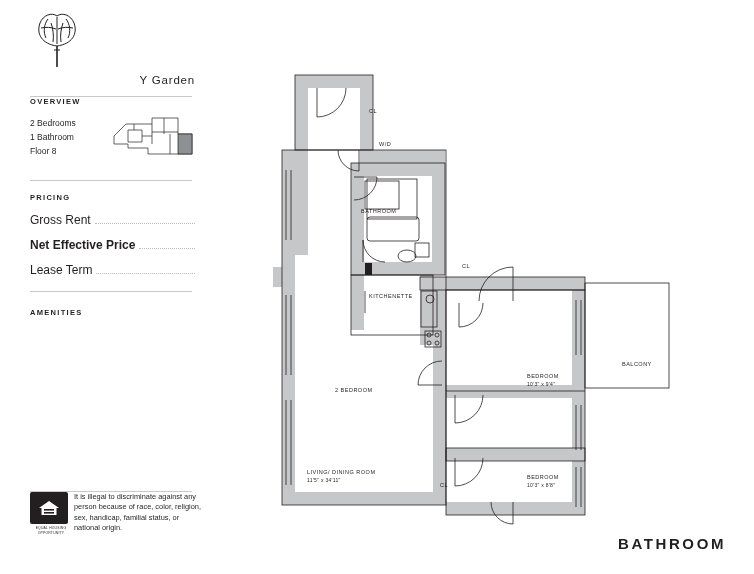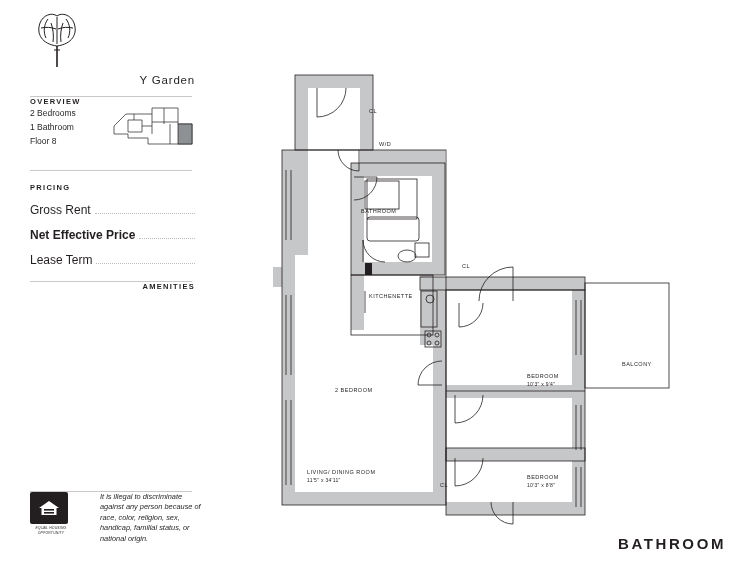--- a/index.html
+++ b/index.html
@@ -48,20 +48,21 @@
 
   .section-title {
     font-size: 7.5px;
     font-weight: bold;
     letter-spacing: 1.3px;
     color: #231f20;
   }
 
   #overview-block {
     position: relative;
+    margin-top: 10px;
     height: 54px;
   }
   #overview-list {
     font-size: 8.5px;
     line-height: 14px;
     color: #231f20;
   }
   #key-plan {
     position: absolute;
     right: -3px;
@@ -82,39 +83,38 @@
     white-space: nowrap;
   }
   .price-row .dots {
     flex: 1;
     border-bottom: 1px dotted #bdbdbd;
     margin: 0 0 2px 4px;
     height: 1px;
   }
   .price-row.bold { font-weight: bold; }
 
-  #amenities-title { margin-top: 0; text-align: right; }
+  #amenities-title { margin-top: 16px; }
 
   
   #eho-rule {
     position: absolute;
     left: 30px;
     top: 483px;
     width: 162px;
     border: none;
     border-top: 1px solid #c9c9c9;
   }
   #eho-block {
     position: absolute;
     left: 30px;
     top: 492px;
     width: 175px;
     display: flex;
-    gap: 28px;
-    font-style: italic;
+    gap: 2px;
   }
   #eho-logo {
     width: 42px;
     flex: 0 0 42px;
     text-align: center;
   }
   #eho-logo .box {
     width: 38px;
     height: 32px;
     background: #231f20;

